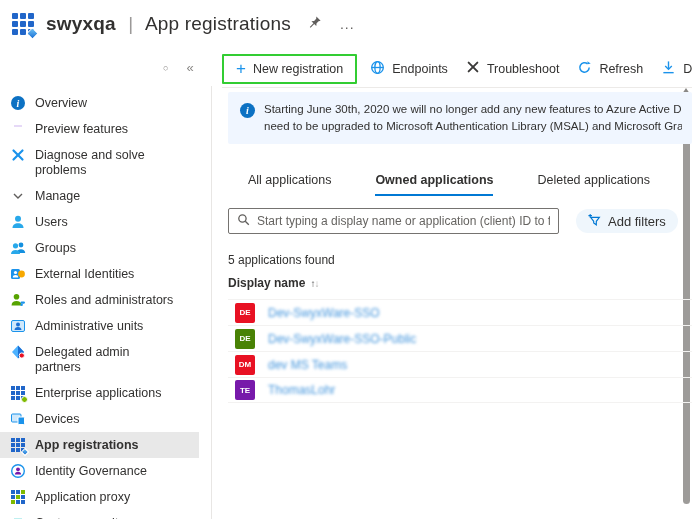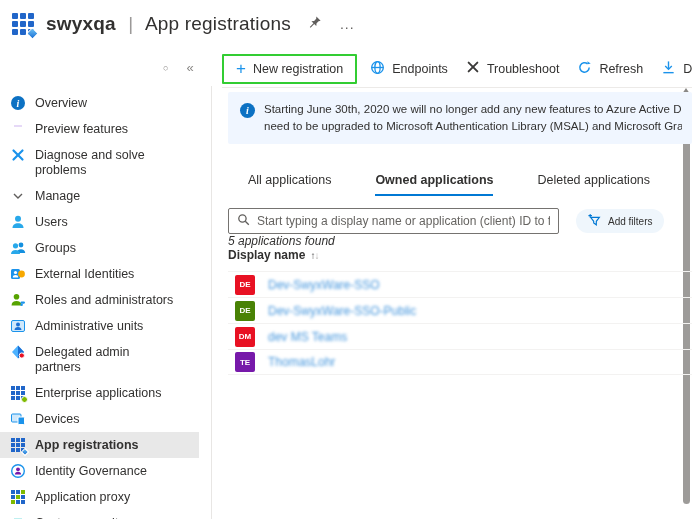--- a/index.html
+++ b/index.html
@@ -75,24 +75,24 @@
   .tab { padding-bottom:7px; border-bottom:2px solid transparent; cursor:pointer;margin-left:20px; }
   .tab.sel { font-weight:700; border-bottom-color:#0078d4; }
 
   .filter-row { display:flex; align-items:center; margin-top:12px; }
   .searchbox { width:331px; height:26px; border:1px solid #757370; border-radius:2px; background:#fff;
     display:flex; align-items:center; padding:0 8px; gap:7px; }
   .searchbox input { border:0; outline:0; flex:1; font-size:12px; color:#323130;
     font-family:"Liberation Sans", sans-serif; }
   .searchbox input::placeholder { color:#666461; }
   .addfilters { margin-left:17px; height:24px; background:#eff6fc; border-radius:12px; padding:0 12px;
-    display:flex; align-items:center; gap:6px; font-size:10px; cursor:pointer; }
-
-  .count { font-size:12px;font-style:italic; }
-  .colheader { font-size:12px; font-weight:700; display:flex; align-items:center; gap:5px; padding-bottom:9px; }
+    display:flex; align-items:center; gap:6px; font-size:13px; cursor:pointer; }
+
+  .count { margin-top:19px; font-size:12px; }
+  .colheader { margin-top:9px; font-size:12px; font-weight:700; display:flex; align-items:center; gap:5px; padding-bottom:9px; }
   .sort { font-weight:400; font-size:10px; letter-spacing:-1px; }
   .sort .up { color:#444; } .sort .dn { color:#b3b1af; }
 
   .rows { }
   .row { display:flex; align-items:center; height:26px; gap:13px; padding-left:7px;
     border-top:1px solid #f3f2f1; cursor:pointer; }
   .row:last-child { border-bottom:1px solid #f3f2f1; }
   .avatar { width:20px; height:20px; border-radius:2px; color:#fff; font-size:8px; font-weight:700;
     display:flex; align-items:center; justify-content:center; flex:0 0 auto; }
   .appname { font-size:12px; color:#4596dd; filter:blur(1.4px); }

